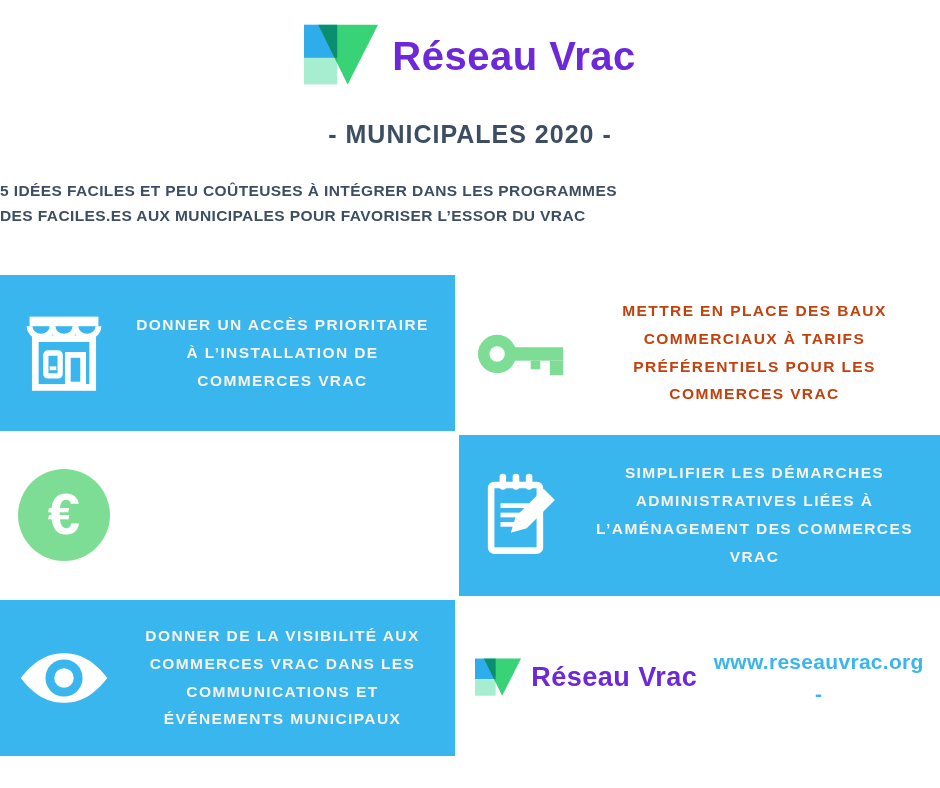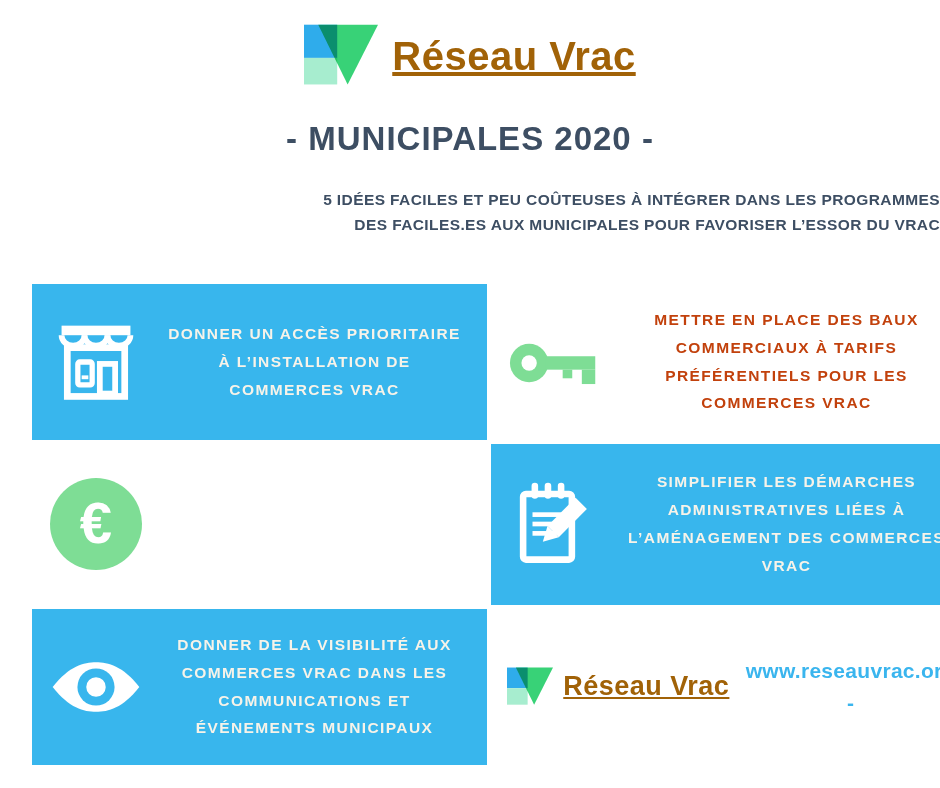--- a/index.html
+++ b/index.html
@@ -11,41 +11,40 @@
   }
   .poster { position: relative; width: 940px; height: 788px; background: #fff; }
 
   
   .logo-row {
     display: flex; justify-content: center; align-items: center;
     gap: 14px; padding-top: 24px;
   }
   .logo-mark { width: 74px; height: 64px; flex: 0 0 auto; }
   .brand-text {
-    color: #a16207; font-size: 40px; font-weight: 700; letter-spacing: 0.5px; text-decoration: underline;
+    color: #6d28d9; font-size: 40px; font-weight: 700; letter-spacing: 0.5px;
   }
   .main-title {
     text-align: center; margin-top: 32px;
-    color: #3d4e63; font-size: 33px; font-weight: 800; letter-spacing: 1px;
+    color: #3d4e63; font-size: 25px; font-weight: 800; letter-spacing: 1px;
   }
   .subtitle {
-    text-align: right; margin-top: 30px;
+    text-align: left; margin-top: 30px;
     color: #3d4e63; font-size: 15.5px; font-weight: 700;
     letter-spacing: 0.4px; line-height: 1.6;
   }
   .subtitle span { display: block; }
 
   
   .grid {
     margin-top: 46px;
     display: grid;
     grid-template-columns: 455px 481px;
     grid-template-rows: 156px 161px 156px;
     gap: 4px;
-    margin-left: 32px;
   }
   .cell { display: flex; align-items: center; }
   .cell.blue { background: #38b6ed; }
   .cell.white { background: #ffffff; }
   .icon-wrap {
     flex: 0 0 128px;
     display: flex; justify-content: center; align-items: center;
   }
   .idea-text {
     flex: 1;

